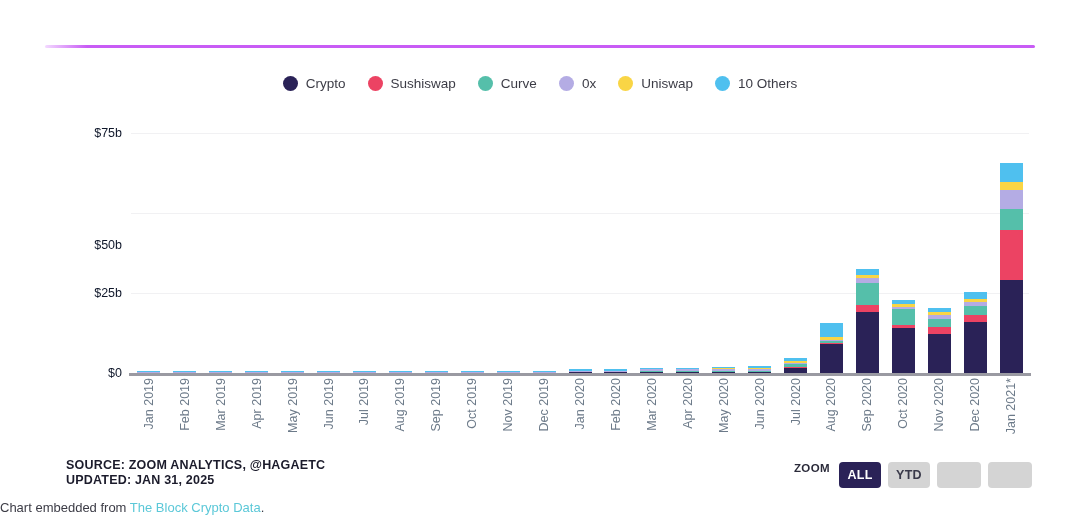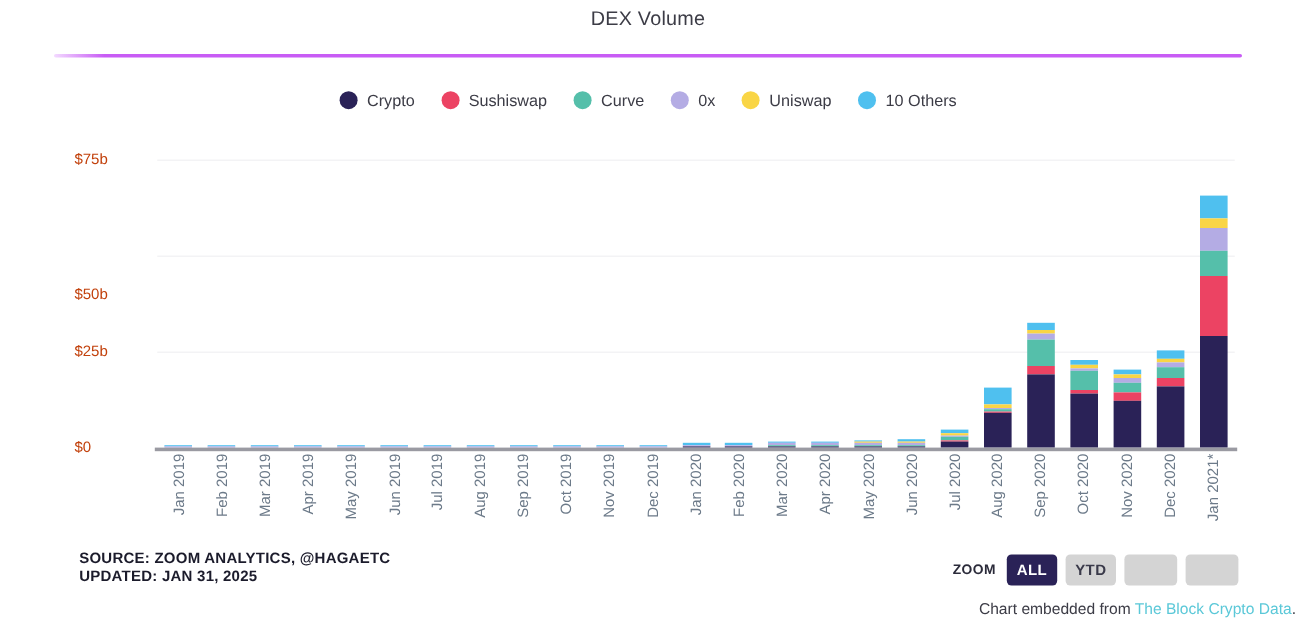--- a/index.html
+++ b/index.html
@@ -49,21 +49,21 @@
   .gridline {
     position: absolute; left: 0; width: 898px; height: 1px;
     background: #f1f1f3;
   }
   .axis-base {
     position: absolute; left: -2px; top: 250px; width: 902px; height: 3px;
     background: #9a9aa2;
   }
   .ytick {
     position: absolute; right: 0; width: 60px;
-    font-size: 12.5px; color: #c2410c;
+    text-align: right; font-size: 12.5px; color: #0f172a;
     transform: translateY(-7px);
   }
   .ytick-area { position: absolute; left: 60px; top: 123px; width: 62px; height: 250px; }
 
   
   .bars {
     position: absolute; left: 0; top: 0; width: 898px; height: 250px;
     display: flex; align-items: flex-end;
   }
   .bar-col {
@@ -91,48 +91,47 @@
   }
 
   
   .source {
     position: absolute; left: 66px; top: 458px;
     font-size: 12.5px; font-weight: bold; color: #1b1b2b;
     line-height: 15px; letter-spacing: .2px;
   }
   .zoom-wrap {
     position: absolute; right: 48px; top: 462px;
-    display: flex; align-items: center; gap: 7px;
+    display: flex; align-items: flex-start; gap: 7px;
   }
   .zoom-label {
     font-size: 11.5px; font-weight: bold; color: #2b2b3a;
     letter-spacing: .4px; margin-right: 2px;
   }
   .zoom-btn {
     width: 42px; height: 26px; border-radius: 4px;
     background: #d4d4d4; border: none;
     display: flex; align-items: center; justify-content: center;
     font-size: 12.5px; font-weight: bold; color: #3a3a4a;
     letter-spacing: .3px; cursor: pointer;
   }
   .zoom-btn.active { background: #2a2257; color: #ffffff; }
   .zoom-btn.blank { width: 44px; }
 
   .embed-note {
     position: absolute; left: 0; top: 500px; width: 1080px;
-    text-align: right; font-size: 13px; color: #3c3c46;
+    text-align: left; font-size: 13px; color: #3c3c46;
   }
   .embed-link { color: #5bc8d8; text-decoration: none; }
 </style>
 </head>
 <body>
 
 <div id="root">
 
-  <div class="chart-title">DEX Volume</div>
 
   <div class="top-rule"></div>
 
   <div class="legend" id="legend">
       <div class="legend-item">
         <span class="legend-dot" style="background: rgb(42, 34, 87);"></span>
         <span class="legend-label">Crypto</span>
       </div>
       <div class="legend-item">
         <span class="legend-dot" style="background: rgb(236, 67, 99);"></span>

